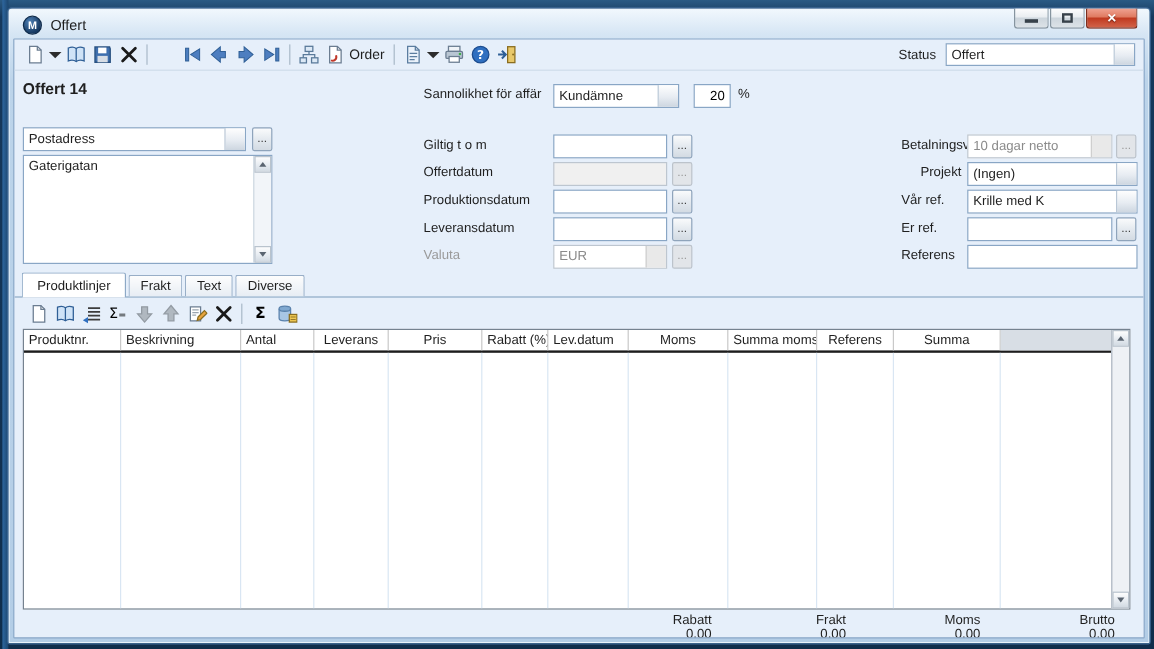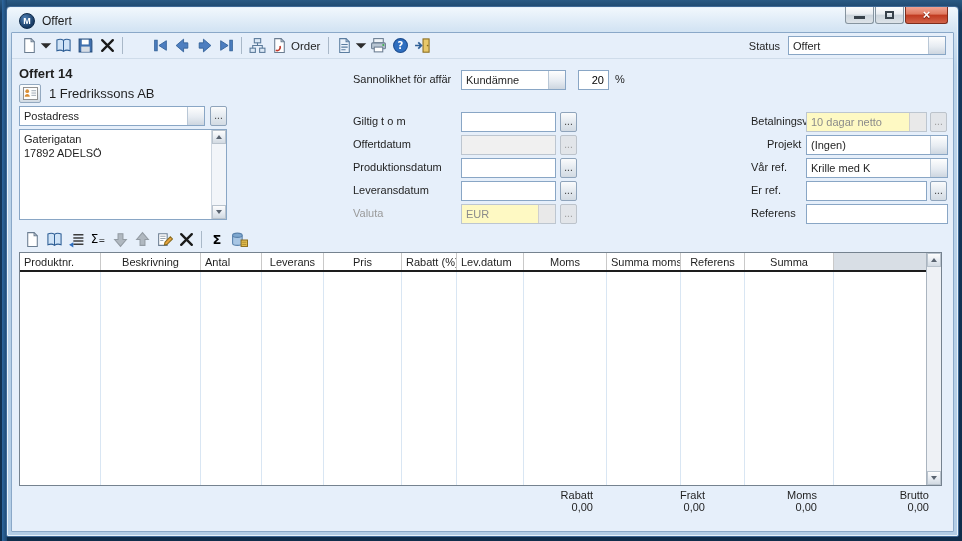--- a/index.html
+++ b/index.html
@@ -49,21 +49,21 @@
   .order-label { font-size:11.5px; margin:0 4px 0 1px; }
   .status-wrap { margin-left:auto; display:flex; align-items:center; gap:8px; padding-right:2px; }
 
   
   .combo { display:flex; border:1px solid #89a6c5; background:#fff; height:20px; }
   .combo-text { flex:1; padding:3px 4px 0 4px; font-size:11px; white-space:nowrap; overflow:hidden; }
   .dd-btn { width:17px; border-left:1px solid #b9c7d6;
     background:linear-gradient(180deg,#fefefe,#e7ecf2 55%,#cdd6e0); display:flex; align-items:center; justify-content:center; }
   .dd-arrow { width:0; height:0; border-left:4px solid transparent; border-right:4px solid transparent;
     border-top:4px solid #4a5burst; border-top-color:#49525b; }
-  .combo.disabled { background:#fef9c3; color:#8b8b8b; border-color:#bdc6d0; }
+  .combo.disabled { background:#ffffff; color:#8b8b8b; border-color:#bdc6d0; }
   .combo.disabled .dd-btn { background:#e9e9e9; border-left-color:#cfcfcf; }
   .combo.disabled .dd-arrow { border-top-color:#a0a0a0; }
   .txt { border:1px solid #89a6c5; height:20px; padding:0 4px; font-family:inherit; font-size:11px; background:#fff; }
   .txt:disabled { background:#f0f0f0; border-color:#bdc6d0; color:#8b8b8b; }
   .browse { height:20px; width:17px; border:1px solid #8fa4bb; border-radius:2px; font-size:10px; color:#3c3c3c;
     background:linear-gradient(180deg,#fafbfc,#e2e8ee 55%,#d3dbe3); padding:0; line-height:10px; }
   .browse.disabled { background:#e2e5e9; color:#9a9a9a; border-color:#bcc3cb; }
   .flabel { position:absolute; font-size:11px; }
   .flabel.dim { color:#9a9a9a; }
 
@@ -252,44 +252,32 @@
             <span class="dd-btn">
                 <span class="dd-arrow"></span>
               </span>
           </div>
         </div>
       </div>
 
       <div class="form-area">
         <div class="offer-title">Offert 14</div>
 
-        <div class="cust-row">
-          <button class="cust-btn">
-            <svg viewBox="0 0 16 14" width="15" height="13">
-                <rect x=".5" y=".5" width="15" height="13" fill="#fdfdfd" stroke="#8a8a8a"></rect>
-                <circle cx="4.5" cy="4.5" r="2" fill="#d98e36"></circle>
-                <path d="M1.8 10.5c0-2 1.4-3 2.7-3s2.7 1 2.7 3z" fill="#d98e36"></path>
-                <path d="M9 4h5M9 6.5h5M9 9h5" stroke="#9aa5b0"></path>
-              </svg>
-          </button>
-          <span class="cust-name">1 Fredrikssons AB</span>
-        </div>
 
         <div class="combo addr-combo">
           <span class="combo-text">Postadress</span>
           <span class="dd-btn">
               <span class="dd-arrow"></span>
             </span>
         </div>
         <button class="browse addr-browse">...</button>
 
         <div class="addr-box">
           <div class="addr-text">
             <div>Gaterigatan</div>
-            <div>17892 ADELSÖ</div>
           </div>
           <div class="vscroll">
             <div class="sbtn">
                 <span class="tri-up"></span>
               </div>
             <div class="sbtn">
                 <span class="tri-down"></span>
               </div>
           </div>
         </div>
@@ -355,20 +343,27 @@
         </div>
 
         <span class="flabel" style="left:739px; top:125px;">Er ref.</span>
         <input class="txt abs" style="left: 794px; top: 122px; width: 121px;" value="">
         <button class="browse abs" style="left:918px; top:122px;">...</button>
 
         <span class="flabel" style="left:739px; top:148px;">Referens</span>
         <input class="txt abs" style="left: 794px; top: 145px; width: 142px;" value="">
       </div>
 
+      <div class="tabs">
+
+      <div class="tab active">Produktlinjer</div>
+          <div class="tab">Frakt</div>
+          <div class="tab">Text</div>
+          <div class="tab">Diverse</div>
+        </div>
 
       <div class="grid-toolbar">
         <button class="tbtn">
           <svg viewBox="0 0 16 16">
               <path d="M3.5 1.5h6l3 3v10h-9z" fill="#fff" stroke="#6b7d91"></path>
               <path d="M9.5 1.5v3h3" fill="none" stroke="#6b7d91"></path>
             </svg>
         </button>
         <button class="tbtn">
           <svg viewBox="0 0 16 16">
@@ -419,21 +414,21 @@
               <path d="M10.5 10.5h4M10.5 12.5h4" stroke="#8a6d1f" stroke-width=".7"></path>
             </svg>
         </button>
       </div>
 
       <div class="table-wrap">
         <div class="tmain">
           <div class="thead">
 
           <div class="th" style="width: 81px; text-align: left;">Produktnr.</div>
-              <div class="th" style="width: 100px; text-align: center;">Beskrivning</div>
+              <div class="th" style="width: 100px; text-align: left;">Beskrivning</div>
               <div class="th" style="width: 61px; text-align: left;">Antal</div>
               <div class="th" style="width: 62px; text-align: center;">Leverans</div>
               <div class="th" style="width: 78px; text-align: center;">Pris</div>
               <div class="th" style="width: 55px; text-align: center;">Rabatt (%)</div>
               <div class="th" style="width: 67px; text-align: left;">Lev.datum</div>
               <div class="th" style="width: 83px; text-align: center;">Moms</div>
               <div class="th" style="width: 74px; text-align: center;">Summa moms</div>
               <div class="th" style="width: 64px; text-align: center;">Referens</div>
               <div class="th" style="width: 89px; text-align: center;">Summa</div>
             </div>

